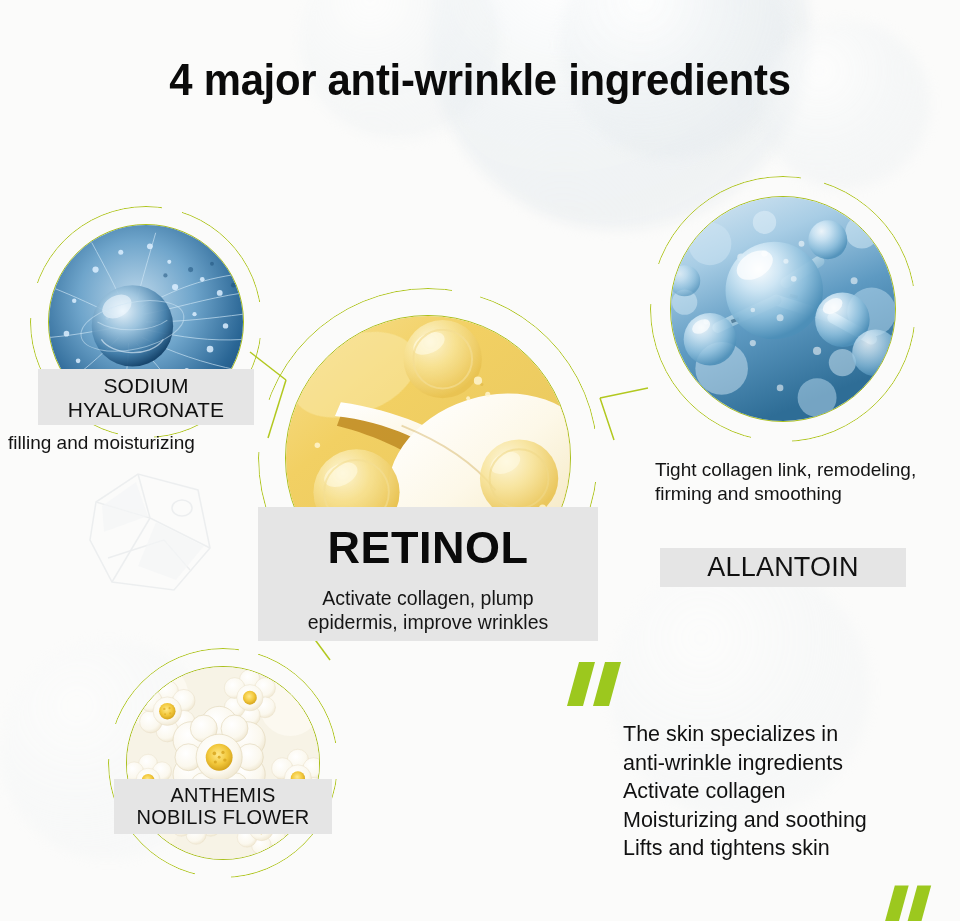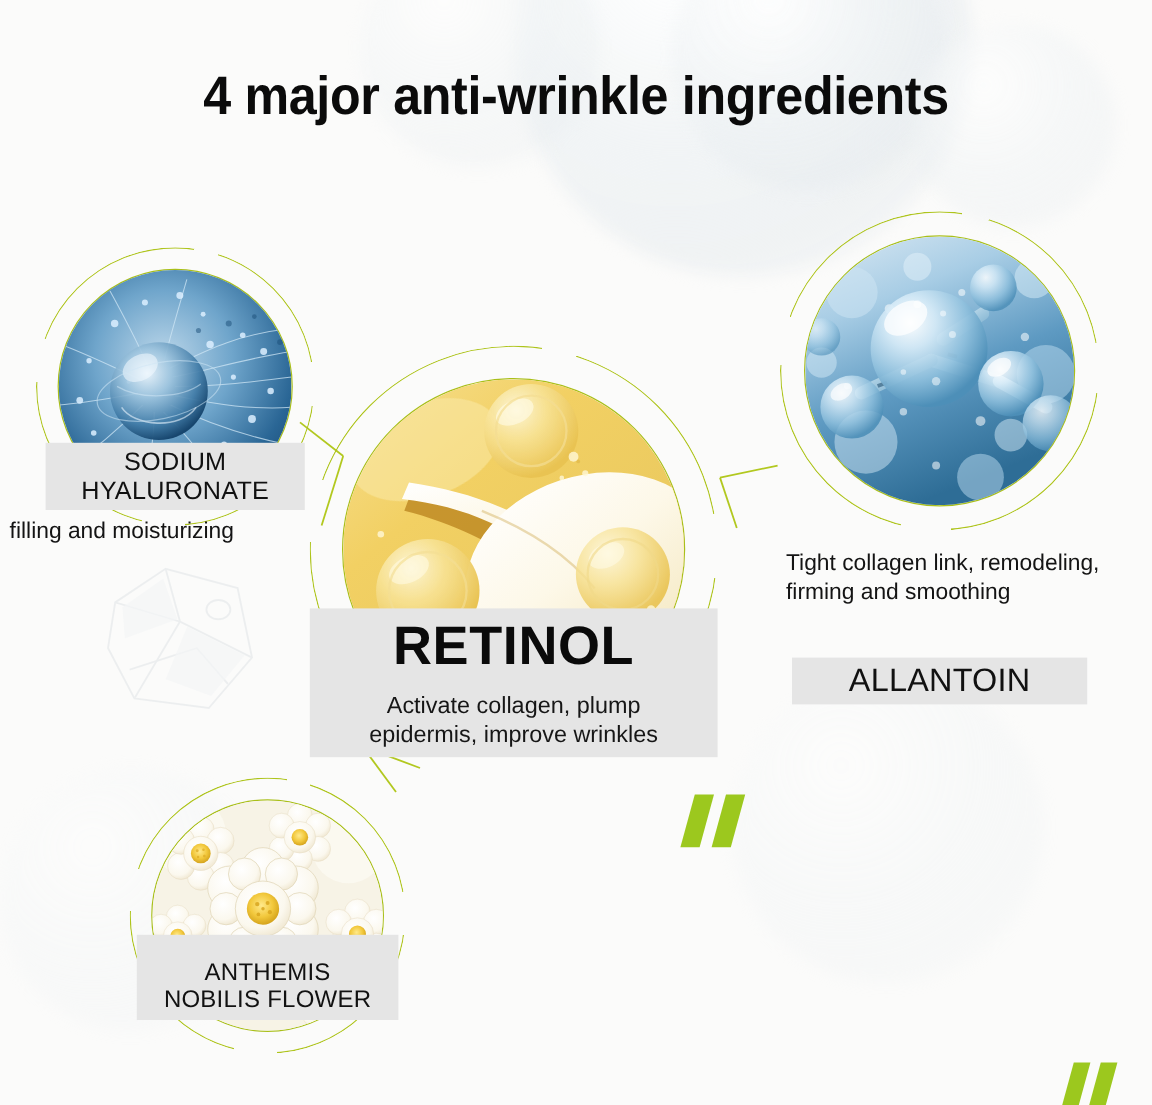--- a/index.html
+++ b/index.html
@@ -124,34 +124,34 @@
   }
   #node-allantoin .node-title { font-size: 27px; }
   #allantoin-desc {
     position: absolute; left: 655px; top: 458px; width: 310px;
     font-size: 19px; color: #141414; line-height: 1.28;
   }
 
   #node-retinol     { left: 258px; top: 288px; width: 340px; height: 340px; }
   #node-retinol .photo { left: 27px; top: 27px; width: 286px; height: 286px; }
   #node-retinol .label-band {
-    left: 0px; top: 219px; width: 340px; padding: 8px 0 6px;
+    left: 0px; top: 219px; width: 340px; padding: 18px 0 6px;
   }
   #retinol-title {
     font-size: 45px; font-weight: 700; letter-spacing: .5px;
     line-height: 1.0; color: #0a0a0a;
   }
   #retinol-desc { font-size: 19.5px; line-height: 1.22; margin-top: 17px; }
 
   #node-flower      { left: 108px; top: 648px; width: 230px; height: 230px; }
   #node-flower .photo { left: 18px; top: 18px; width: 194px; height: 194px; }
   #node-flower .label-band {
     left: 6px; top: 131px; width: 218px; padding: 5px 0 5px;
   }
-  #node-flower .node-title { font-size: 20px; margin-top: 16px; }
+  #node-flower .node-title { font-size: 20px; }
 
   
   #connectors { position: absolute; inset: 0; pointer-events: none; }
 
   
   #quote-block {
     position: absolute;
     left: 565px; top: 658px;
     width: 390px;
   }
@@ -590,20 +590,25 @@
     </div>
   </div>
 
   <div id="quote-block">
     <svg class="quote-mark open" width="64" height="52" viewBox="0 0 64 52">
       <g fill="#9cc81e">
         <path d="M14 4 L30 4 L18 48 L2 48 Z"></path>
         <path d="M40 4 L56 4 L44 48 L28 48 Z"></path>
       </g>
     </svg>
+    <div id="quote-text">The skin specializes in
+anti-wrinkle ingredients
+Activate collagen
+Moisturizing and soothing
+Lifts and tightens skin</div>
   </div>
   <svg id="quote-close" width="70" height="45" viewBox="0 0 70 52">
     <g fill="#9cc81e">
       <path d="M14 4 L30 4 L18 48 L2 48 Z"></path>
       <path d="M40 4 L56 4 L44 48 L28 48 Z"></path>
     </g>
   </svg>
 
 </div>
 

